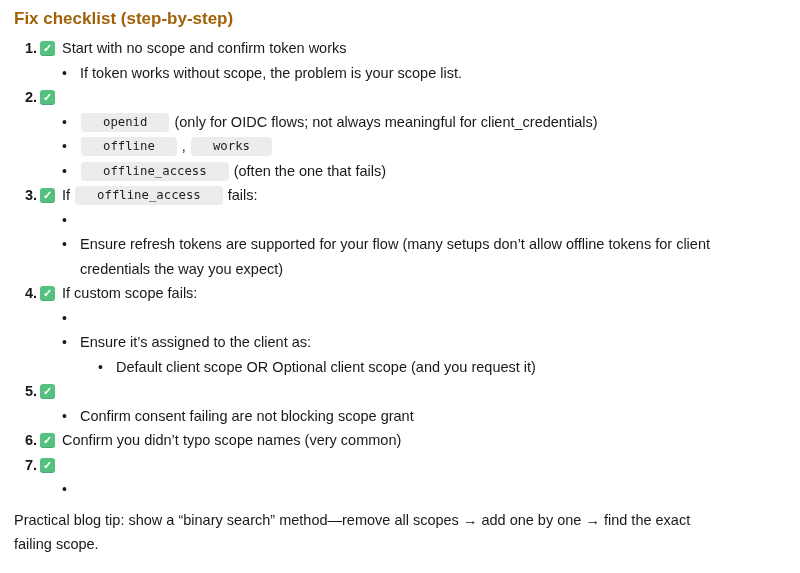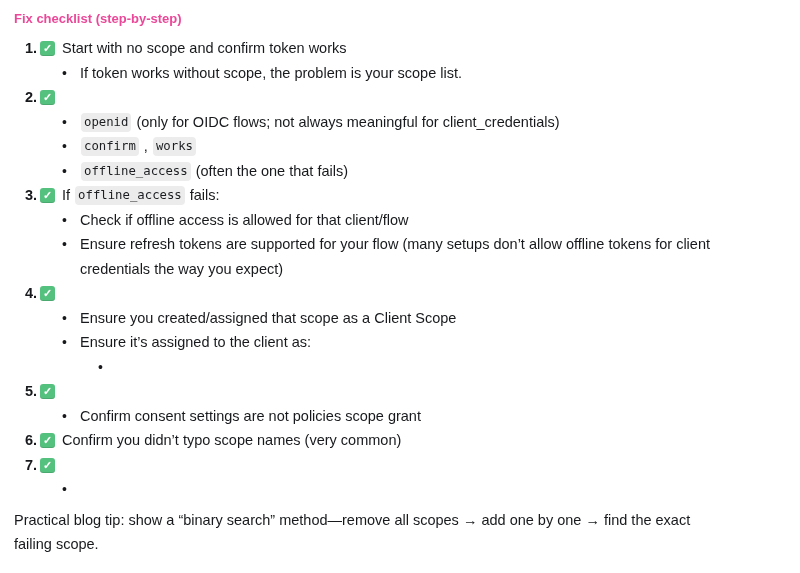--- a/index.html
+++ b/index.html
@@ -5,21 +5,21 @@
   html,body{margin:0;padding:0;background:#ffffff;}
   body{
     width:800px;height:573px;overflow:hidden;
     color:#17191c;
     font-family:"Liberation Sans", sans-serif;
     font-size:14.5px;
     -webkit-font-smoothing:antialiased;
   }
   .doc{padding:7px 20px 0 14px;}
   .heading{
-    font-size:13px;font-weight:700;color:#ec4899;
+    font-size:17px;font-weight:700;color:#a16207;
     margin:0 0 5px 0;line-height:24px;
   }
   .row{display:flex;align-items:flex-start;line-height:24.5px;}
   .num{
     display:inline-block;width:15px;margin-left:11px;
     font-weight:700;flex:0 0 auto;
   }
   .check{
     flex:0 0 auto;width:15px;height:15px;margin:5px 7px 0 0;
     border-radius:3px;
@@ -35,21 +35,21 @@
   .bullet-2 .dot{margin-left:84px;}
   .txt{flex:0 1 auto;}
   .bullet-1 .txt{max-width:648px;}
   .bullet-2 .txt{max-width:610px;}
   .b{font-weight:400;}
   .code{
     display:inline-block;
     background:#ececec;color:#1c1e21;
     font-family:"DejaVu Sans Mono", monospace;
     font-size:12.3px;line-height:17px;
-    padding:1px 3px;margin:0 1px;
+    padding:1px 22px;margin:0 1px;
     border-radius:4px;vertical-align:1px;
   }
   .footer{margin-top:6px;line-height:24.5px;max-width:700px;}
 </style>
 </head>
 <body>
 
 <div class="doc">
   <div class="heading">Fix checklist (step-by-step)</div>
 
@@ -66,61 +66,61 @@
       <div class="row item">
         <span class="num">2.</span>
         <span class="check" style="background: rgb(85, 193, 126); color: rgb(255, 255, 255);">✓</span>
       </div>
       <div class="row bullet-1">
         <span class="dot">•</span>
         <div class="txt"><span class="code">openid</span><span> (only for OIDC flows; not always meaningful for client_credentials)</span></div>
       </div>
       <div class="row bullet-1">
         <span class="dot">•</span>
-        <div class="txt"><span class="code">confirm</span><span> , </span><span class="code">works</span></div>
+        <div class="txt"><span class="code">offline</span><span> , </span><span class="code">works</span></div>
       </div>
       <div class="row bullet-1">
         <span class="dot">•</span>
         <div class="txt"><span class="code">offline_access</span><span> (often the one that fails)</span></div>
       </div>
       <div class="row item">
         <span class="num">3.</span>
         <span class="check" style="background: rgb(85, 193, 126); color: rgb(255, 255, 255);">✓</span>
         <div class="txt"><span>If </span><span class="code">offline_access</span><span> fails:</span></div>
       </div>
       <div class="row bullet-1">
         <span class="dot">•</span>
-        <div class="txt"><span>Check if offline access is allowed for that client/flow</span></div>
       </div>
       <div class="row bullet-1">
         <span class="dot">•</span>
         <div class="txt"><span>Ensure refresh tokens are supported for your flow (many setups don’t allow offline tokens for client credentials the way you expect)</span></div>
       </div>
       <div class="row item">
         <span class="num">4.</span>
         <span class="check" style="background: rgb(85, 193, 126); color: rgb(255, 255, 255);">✓</span>
+        <div class="txt"><span>If custom scope fails:</span></div>
       </div>
       <div class="row bullet-1">
         <span class="dot">•</span>
-        <div class="txt"><span>Ensure you created/assigned that scope as a </span><span class="b">Client Scope</span></div>
       </div>
       <div class="row bullet-1">
         <span class="dot">•</span>
         <div class="txt"><span>Ensure it’s assigned to the client as:</span></div>
       </div>
       <div class="row bullet-2">
         <span class="dot">•</span>
+        <div class="txt"><span>Default client scope OR Optional client scope (and you request it)</span></div>
       </div>
       <div class="row item">
         <span class="num">5.</span>
         <span class="check" style="background: rgb(85, 193, 126); color: rgb(255, 255, 255);">✓</span>
       </div>
       <div class="row bullet-1">
         <span class="dot">•</span>
-        <div class="txt"><span>Confirm consent settings are not policies scope grant</span></div>
+        <div class="txt"><span>Confirm consent failing are not blocking scope grant</span></div>
       </div>
       <div class="row item">
         <span class="num">6.</span>
         <span class="check" style="background: rgb(85, 193, 126); color: rgb(255, 255, 255);">✓</span>
         <div class="txt"><span>Confirm you didn’t typo scope names (very common)</span></div>
       </div>
       <div class="row item">
         <span class="num">7.</span>
         <span class="check" style="background: rgb(85, 193, 126); color: rgb(255, 255, 255);">✓</span>
       </div>

